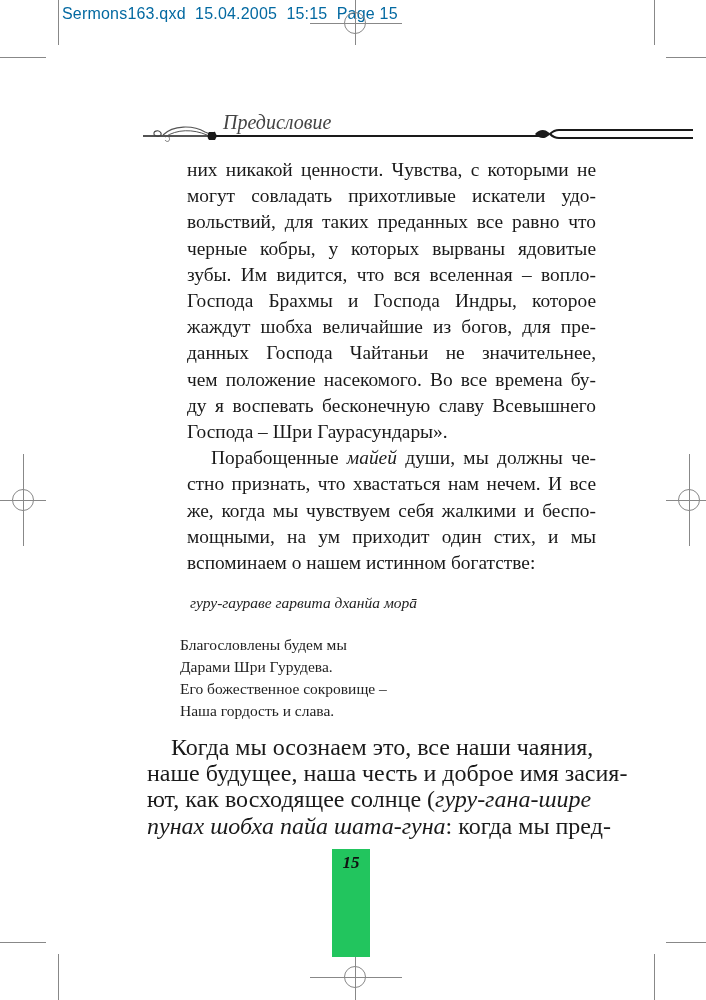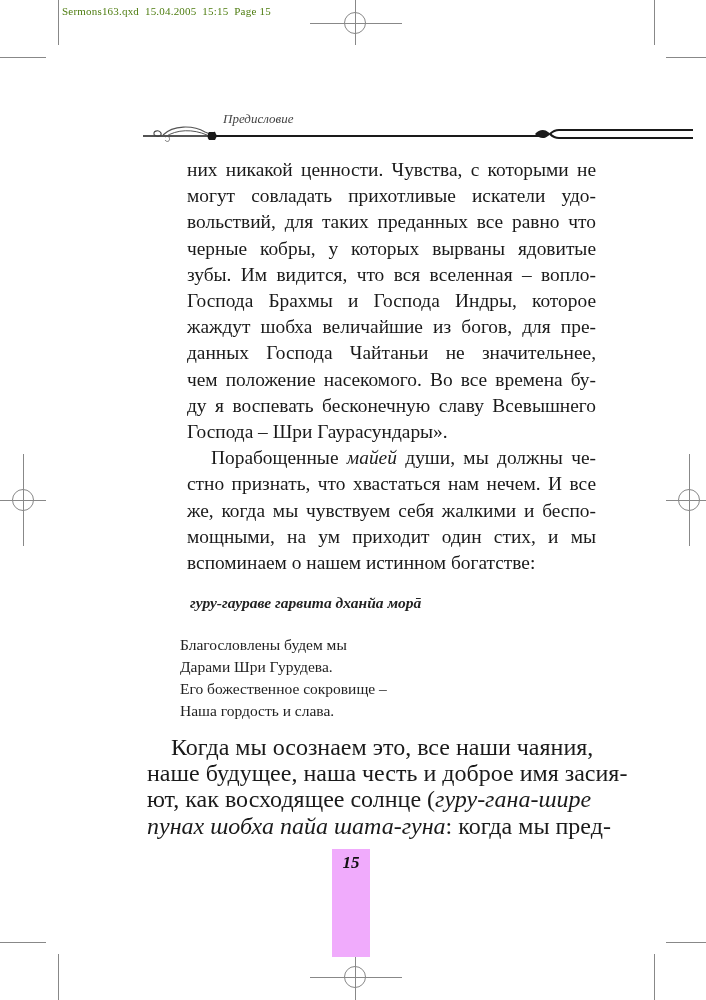--- a/index.html
+++ b/index.html
@@ -1,33 +1,33 @@
 <!DOCTYPE html>
 <html><head>
 <meta charset="utf-8">
 <style>
   html, body { margin: 0; padding: 0; background: #ffffff; }
   body { width: 706px; height: 1000px; position: relative; overflow: hidden; font-family: "Liberation Serif", "DejaVu Serif", serif; color: #1a1a1a; }
-  .slug { position: absolute; left: 62px; top: 5px; font-family: Liberation Serif, serif; font-size: 11px; color: #4d7c0f; letter-spacing: 0.2px; white-space: pre; }
+  .slug { position: absolute; left: 62px; top: 5px; font-family: Liberation Sans, sans-serif; font-size: 16px; color: #0369a1; letter-spacing: 0.2px; white-space: pre; }
   .mark { position: absolute; background: #888; }
   .reg { position: absolute; width: 22px; height: 22px; border: 1.3px solid #888; border-radius: 50%; box-sizing: border-box; }
-  .running-head { position: absolute; left: 223px; top: 111px; font-family: "Liberation Serif", serif; font-style: italic; font-size: 13px; color: #444; }
+  .running-head { position: absolute; left: 223px; top: 111px; font-family: "Liberation Serif", serif; font-style: italic; font-size: 20px; color: #444; }
   .rule-main { position: absolute; left: 215px; top: 135px; width: 325px; height: 2px; background: #1a1a1a; }
   .ornament-left { position: absolute; left: 143px; top: 123px; }
   .ornament-right { position: absolute; left: 535px; top: 126px; }
   .body-text { position: absolute; left: 147px; top: 157px; width: 409px; font-size: 19.4px; line-height: 26.2px; text-align: justify; margin-left: 40px; }
   .body-text p { margin: 0; }
   .line { display: block; text-align: justify; text-align-last: justify; white-space: nowrap; }
   .line.last { text-align-last: left; }
   em { font-style: italic; }
-  .verse-title { position: absolute; left: 190px; top: 594px; font-style: italic; font-size: 15.5px; color: #222; font-weight: bold; }
+  .verse-title { position: absolute; left: 190px; top: 594px; font-style: italic; font-size: 15.5px; color: #222; }
   .verse { position: absolute; left: 168px; top: 634px; font-size: 15.5px; line-height: 22px; color: #222; margin-left: 12px; }
   .verse div { white-space: nowrap; }
   .para3 { position: absolute; left: 147px; top: 734px; width: 409px; font-size: 24px; line-height: 26.2px; }
-  .folio-box { position: absolute; left: 332px; top: 849px; width: 38px; height: 108px; background: #f0abfc; }
+  .folio-box { position: absolute; left: 332px; top: 849px; width: 38px; height: 108px; background: #22c55e; }
   .folio { position: absolute; left: 0; top: 4px; width: 38px; text-align: center; font-style: italic; font-weight: bold; font-size: 17px; color: #111; }
 </style>
 </head>
 <body>
 
 <div class="slug">Sermons163.qxd  15.04.2005  15:15  Page 15</div>
 
 <div class="mark" style="left:58px; top:0; width:1px; height:45px;"></div>
 <div class="mark" style="left:0; top:57px; width:46px; height:1px;"></div>
 

